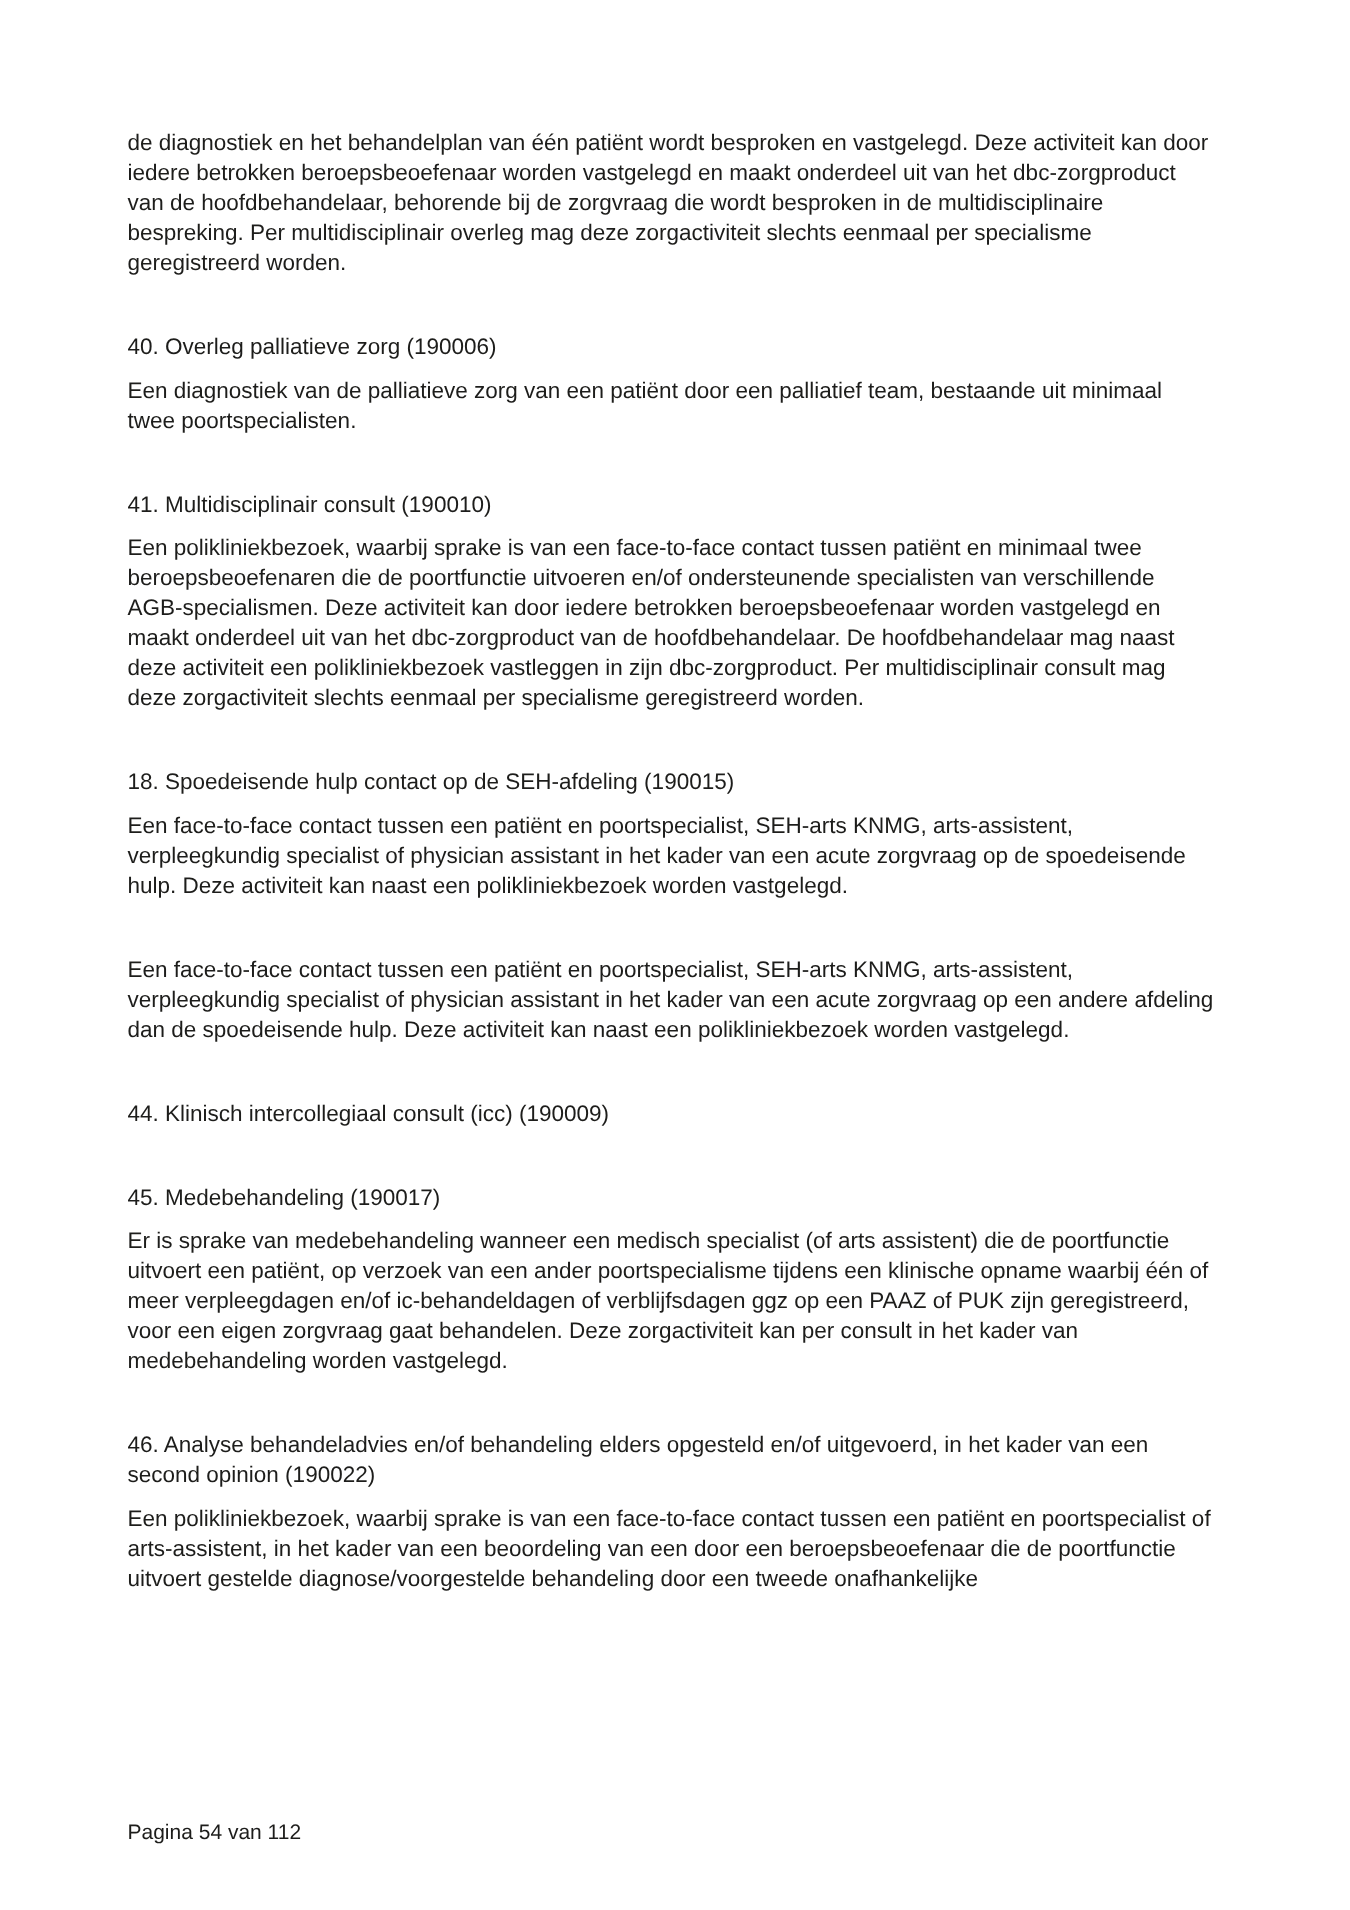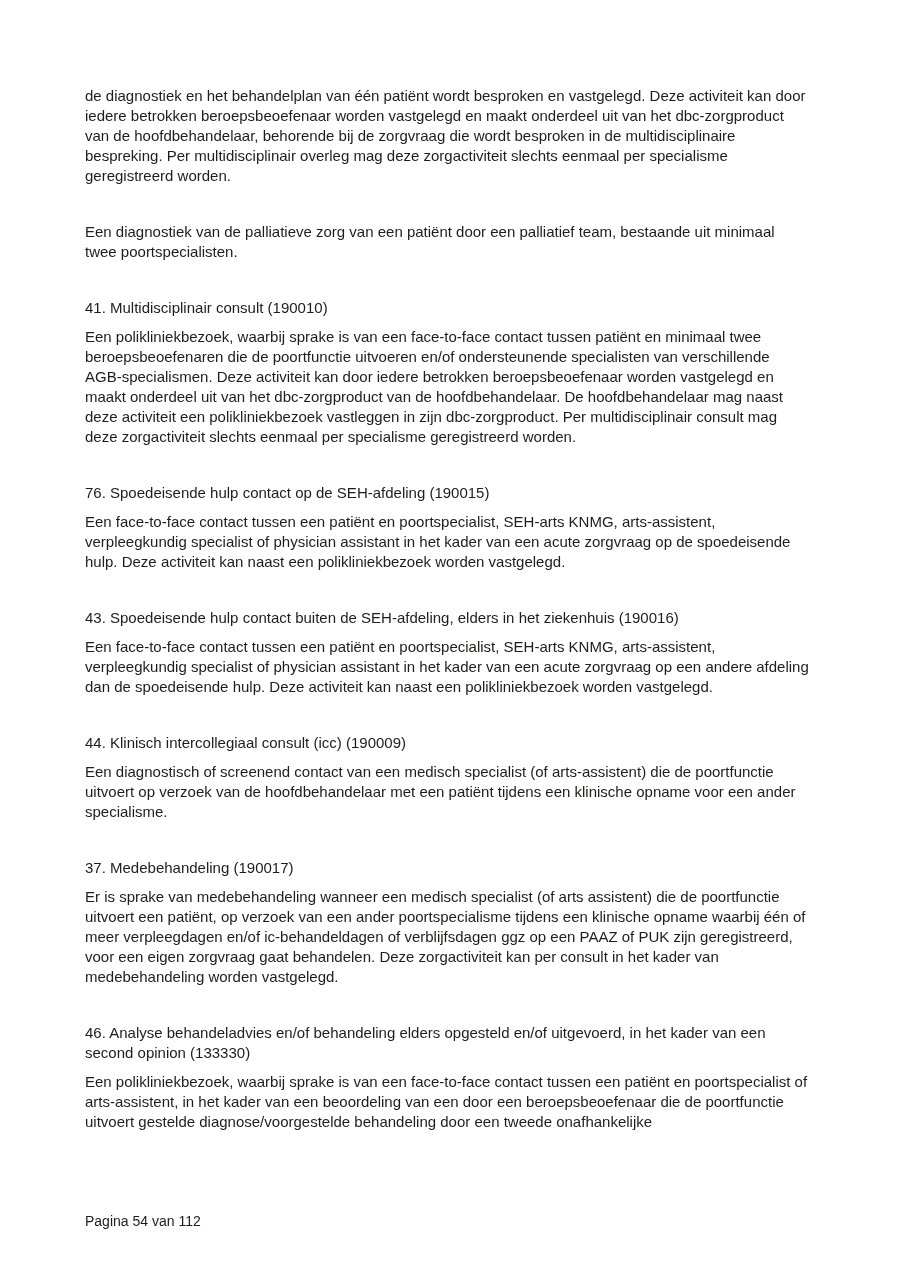--- a/index.html
+++ b/index.html
@@ -49,50 +49,49 @@
 </style>
 </head>
 <body>
 
 <div class="page">
   <div class="content">
 
     <p>de diagnostiek en het behandelplan van één patiënt wordt besproken en vastgelegd. Deze activiteit kan door iedere betrokken beroepsbeoefenaar worden vastgelegd en maakt onderdeel uit van het dbc-zorgproduct van de hoofdbehandelaar, behorende bij de zorgvraag die wordt besproken in de multidisciplinaire bespreking. Per multidisciplinair overleg mag deze zorgactiviteit slechts eenmaal per specialisme geregistreerd worden.</p>
 
     <div class="section">
+      <h2 class="section-heading">40. Overleg palliatieve zorg (190006)</h2>
       <p>Een diagnostiek van de palliatieve zorg van een patiënt door een palliatief team, bestaande uit minimaal twee poortspecialisten.</p>
     </div>
 
     <div class="section">
       <h2 class="section-heading">41. Multidisciplinair consult (190010)</h2>
       <p>Een polikliniekbezoek, waarbij sprake is van een face-to-face contact tussen patiënt en minimaal twee beroepsbeoefenaren die de poortfunctie uitvoeren en/of ondersteunende specialisten van verschillende AGB-specialismen. Deze activiteit kan door iedere betrokken beroepsbeoefenaar worden vastgelegd en maakt onderdeel uit van het dbc-zorgproduct van de hoofdbehandelaar. De hoofdbehandelaar mag naast deze activiteit een polikliniekbezoek vastleggen in zijn dbc-zorgproduct. Per multidisciplinair consult mag deze zorgactiviteit slechts eenmaal per specialisme geregistreerd worden.</p>
     </div>
 
     <div class="section">
-      <h2 class="section-heading">76. Spoedeisende hulp contact op de SEH-afdeling (190015)</h2>
+      <h2 class="section-heading">18. Spoedeisende hulp contact op de SEH-afdeling (190015)</h2>
       <p>Een face-to-face contact tussen een patiënt en poortspecialist, SEH-arts KNMG, arts-assistent, verpleegkundig specialist of physician assistant  in het kader van een acute zorgvraag op de spoedeisende hulp. Deze activiteit kan naast een polikliniekbezoek worden vastgelegd.</p>
     </div>
 
     <div class="section">
-      <h2 class="section-heading">43. Spoedeisende hulp contact buiten de SEH-afdeling, elders in het ziekenhuis (190016)</h2>
       <p>Een face-to-face contact tussen een patiënt en poortspecialist, SEH-arts KNMG, arts-assistent, verpleegkundig specialist of physician assistant in het kader van een acute zorgvraag op een andere afdeling dan de spoedeisende hulp. Deze activiteit kan naast een polikliniekbezoek worden vastgelegd.</p>
     </div>
 
     <div class="section">
       <h2 class="section-heading">44. Klinisch intercollegiaal consult (icc) (190009)</h2>
-      <p>Een diagnostisch of screenend contact van een medisch specialist (of arts-assistent) die de poortfunctie uitvoert op verzoek van de hoofdbehandelaar met een patiënt tijdens een klinische opname voor een ander specialisme.</p>
     </div>
 
     <div class="section">
-      <h2 class="section-heading">37. Medebehandeling (190017)</h2>
+      <h2 class="section-heading">45. Medebehandeling (190017)</h2>
       <p>Er is sprake van medebehandeling wanneer een medisch specialist (of arts assistent) die de poortfunctie uitvoert een patiënt, op verzoek van een ander poortspecialisme tijdens een klinische opname waarbij één of meer verpleegdagen en/of ic-behandeldagen of verblijfsdagen ggz op een PAAZ of PUK zijn geregistreerd, voor een eigen zorgvraag gaat behandelen. Deze zorgactiviteit kan per consult in het kader van medebehandeling worden vastgelegd.</p>
     </div>
 
     <div class="section">
-      <h2 class="section-heading">46. Analyse behandeladvies en/of behandeling elders opgesteld en/of uitgevoerd, in het kader van een second opinion (133330)</h2>
+      <h2 class="section-heading">46. Analyse behandeladvies en/of behandeling elders opgesteld en/of uitgevoerd, in het kader van een second opinion (190022)</h2>
       <p>Een polikliniekbezoek, waarbij sprake is van een face-to-face contact tussen een patiënt en poortspecialist of arts-assistent, in het kader van een beoordeling van een door een beroepsbeoefenaar die de poortfunctie uitvoert gestelde diagnose/voorgestelde behandeling door een tweede onafhankelijke</p>
     </div>
 
   </div>
 
   <div class="footer">
     <span>Pagina 54 van 112</span>
   </div>
 </div>
 

